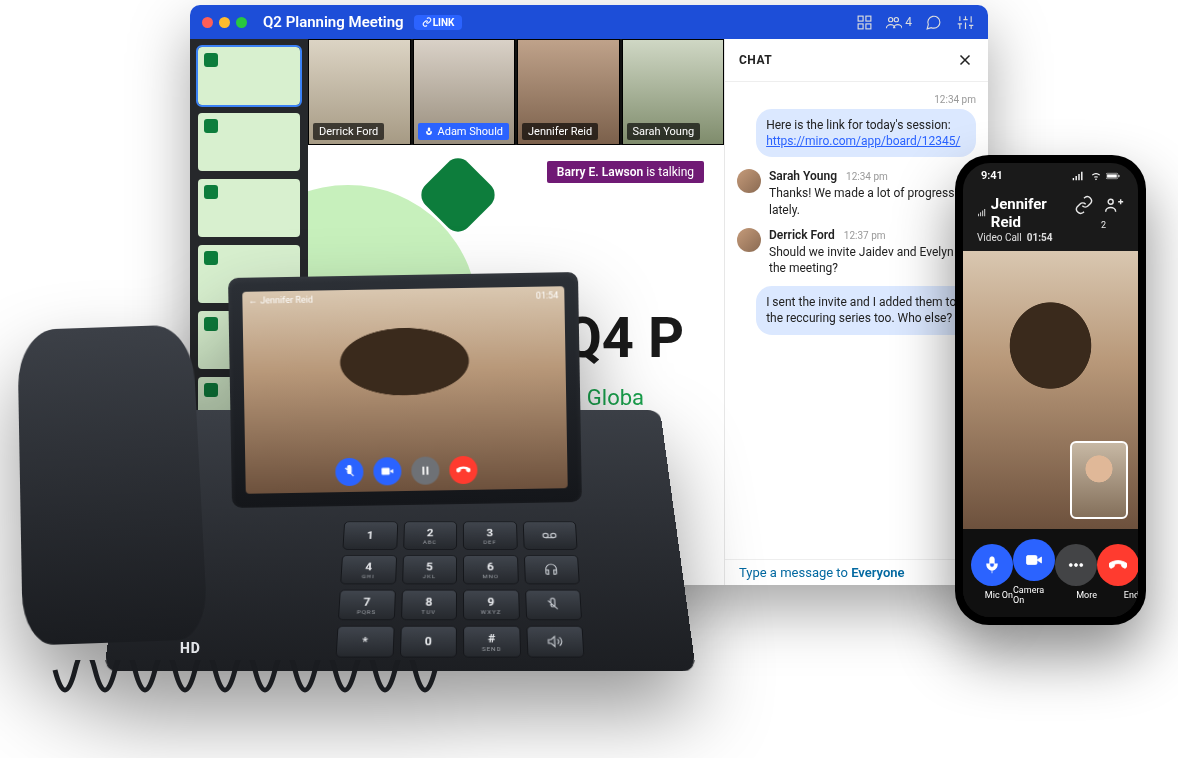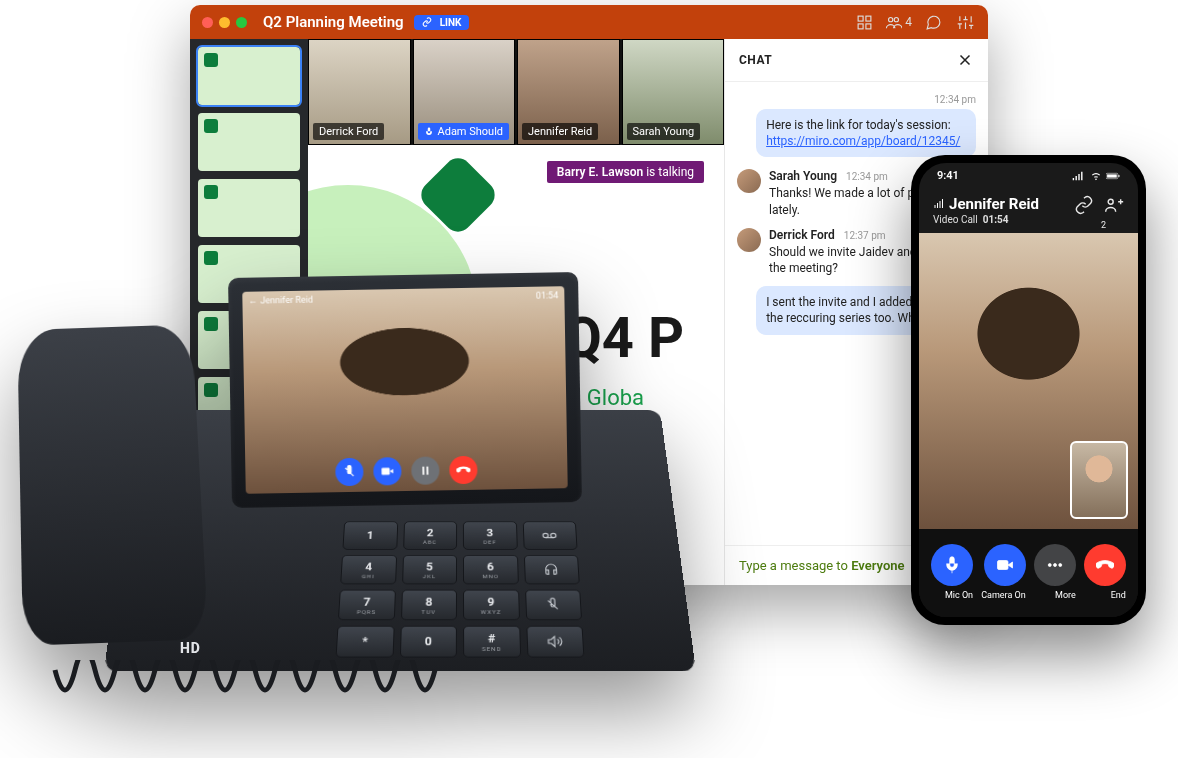--- a/index.html
+++ b/index.html
@@ -16,31 +16,31 @@
     position: absolute;
     left: 190px; top: 5px;
     width: 798px; height: 580px;
     background: #fff;
     border-radius: 10px;
     box-shadow: 0 25px 60px rgba(0,0,0,0.35);
     display: flex; flex-direction: column;
     overflow: hidden;
   }
   .titlebar {
-    height: 34px; background: #c2410c;
+    height: 34px; background: #1d4ed8;
     display: flex; align-items: center; gap: 10px; padding: 8px 12px;
     color: #fff;
   }
   .traffic { display:flex; gap:6px; }
   .dot { width:11px; height:11px; border-radius:50%; }
   .dot.red{background:#ff5f57;} .dot.yellow{background:#febc2e;} .dot.green{background:#28c840;}
   .title { font-weight:600; font-size:15px; margin-left:6px; }
   .link-pill {
     background:#2b63ff; color:#fff; font-size:10px; font-weight:700;
-    border-radius:4px; padding:2px 8px; display:flex; align-items:center; gap:8px;
+    border-radius:4px; padding:2px 8px; display:flex; align-items:center; gap:1px;
   }
   .titlebar .spacer{flex:1;}
   .tb-icon { width:22px; height:22px; color:#ddd; display:flex; align-items:center; justify-content:center; cursor:pointer;}
   .tb-icon svg{width:17px;height:17px;stroke:currentColor;fill:none;stroke-width:1.6;}
   .tb-count{font-size:12px;color:#ddd;}
 
   .meeting-body { flex:1; display:flex; background:#222; }
 
   
   .slide-strip {
@@ -109,39 +109,39 @@
   }
   .chat-header{
     display:flex; align-items:center; padding:12px 14px; border-bottom:1px solid #eee;
   }
   .chat-header .label{font-weight:700; font-size:12px; letter-spacing:.5px;}
   .chat-header .x{margin-left:auto; width:18px;height:18px; cursor:pointer;}
   .chat-header .x svg{width:100%;height:100%;stroke:#222;stroke-width:2;}
   .chat-scroll{flex:1; overflow:auto; padding:12px 12px 0;}
   .ts-right{color:#999;font-size:10px;text-align:right;margin-bottom:4px;}
   .bubble-out{
-    background:#dbe8ff; border-radius:10px; padding:8px 10px; font-size:12px;
+    background:#dbe8ff; border-radius:16px; padding:8px 10px; font-size:12px;
     margin:3px 0 12px auto; max-width:92%; line-height:1.35;
   }
   .bubble-out a{color:#2b63ff;}
   .msg-in{display:flex; gap:8px; margin-bottom:10px;}
   .msg-in .av{width:24px;height:24px;border-radius:50%;background:linear-gradient(135deg,#c59b7a,#8a6a52);flex-shrink:0;}
   .msg-in .col{flex:1;}
   .msg-in .who{font-weight:600;font-size:12px;}
   .msg-in .when{color:#999;font-size:10px;margin-left:6px;}
   .msg-in .text{margin-top:2px;font-size:12px;line-height:1.35;}
   .chat-input{
-    border-top:1px solid #eee; padding:12px 14px; font-size:13px; color:#4d7c0f;
+    border-top:1px solid #eee; padding:5px 14px; font-size:13px; color:#0369a1;
   }
   .chat-input .ev{font-weight:600;}
 
   
   .phone {
     position:absolute; right:32px; top:155px;
-    width:235px; height:470px; background:#000; border-radius:34px;
+    width:191px; height:470px; background:#000; border-radius:34px;
     padding:8px; box-shadow:0 30px 60px rgba(0,0,0,0.45);
   }
   .phone-screen{
     width:100%;height:100%; border-radius:27px; overflow:hidden;
     background:#1a1a1a; position:relative; color:#fff;
     display:flex; flex-direction:column;
   }
   .phone .status{
     position:absolute; top:6px; left:0; right:0; display:flex; justify-content:space-between;
     font-size:11px; padding:0 18px; font-weight:600;

